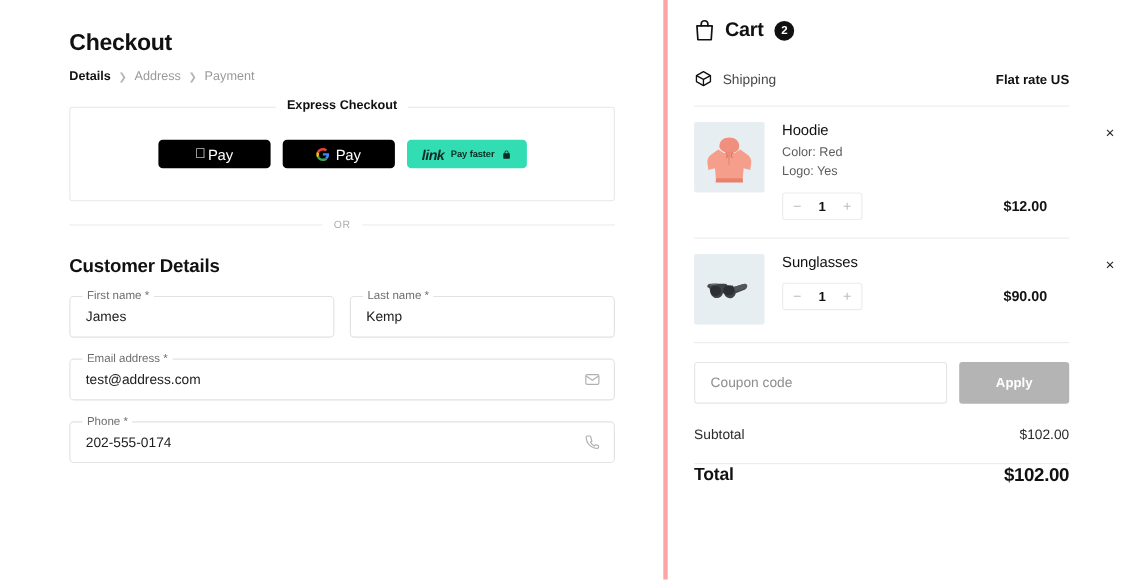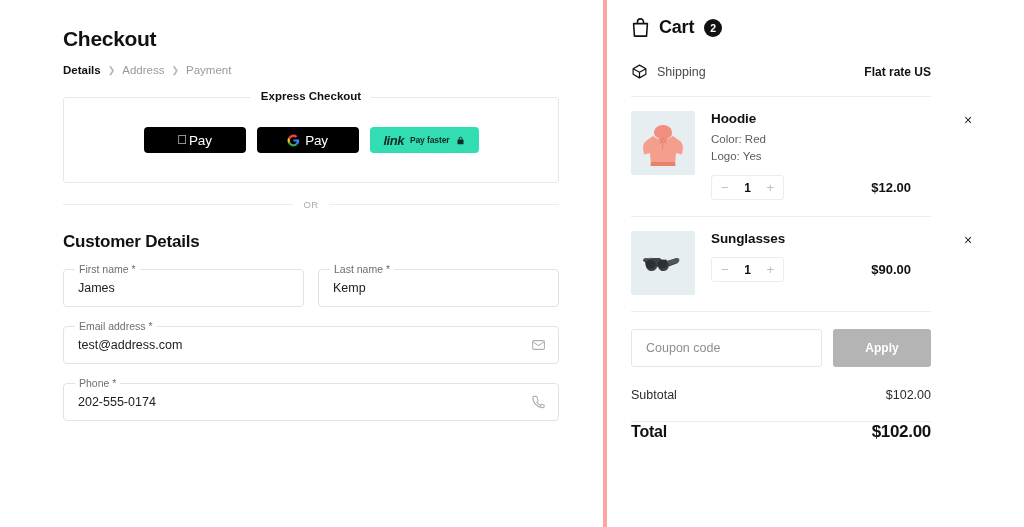--- a/index.html
+++ b/index.html
@@ -109,21 +109,21 @@
     font-size: 12.5px; font-weight: bold; color: #111; cursor: pointer;
   }
   .arrow-left { width: 16px; height: 12px; display:block; }
   .continue-btn {
     background: #1b1b1b; color: #fff; border: none; border-radius: 3px;
     height: 36px; padding: 0 19px; font-size: 12px; font-weight: bold;
     letter-spacing: -0.1px; cursor: pointer; font-family: "Liberation Sans", sans-serif;
   }
 
   
-  .right-col { width: 417px; height: 527px; padding: 14px 93px 0 24px; position: relative; }
+  .right-col { width: 417px; height: 527px; padding: 14px 52px 0 24px; position: relative; }
 
   .cart-head { display: flex; align-items: center; gap: 9px; margin-top: 3px; }
   .bag-ico { width: 19px; height: 21px; display:block; }
   .cart-title { font-size: 18px; font-weight: bold; letter-spacing: -0.2px; color:#111; }
   .cart-badge {
     width: 18px; height: 18px; border-radius: 50%; background: #111; color: #fff;
     font-size: 10.5px; font-weight: bold; display: flex; align-items: center;
     justify-content: center; margin-left: 1px;
   }
 
@@ -138,21 +138,21 @@
 
   .divider { height: 1px; background: #ececec; }
   .cart-items { margin-top: 16px; }
   .cart-item { display: flex; gap: 16px; padding: 14px 0 16px 0; position: relative; }
   .thumb {
     width: 64px; height: 64px; background: #e7eef2; border-radius: 2px;
     flex-shrink: 0; position: relative; overflow: hidden;
   }
   .thumb svg { position:absolute; left:0; top:0; width:64px; height:64px; }
   .item-body { flex: 1; position: relative; padding-right: 20px; }
-  .item-name { font-size: 13.5px; font-weight: bold; color: #111; letter-spacing:-0.1px; }
+  .item-name { font-size: 13.5px; font-weight: normal; color: #111; letter-spacing:-0.1px; }
   .item-meta { font-size: 11.5px; color: #5d5d5d; margin-top: 5px; line-height: 1.45; }
   .item-bottom { display: flex; align-items: center; justify-content: space-between; margin-top: 11px; }
   .qty {
     display: flex; align-items: center; border: 1px solid #ececec; border-radius: 3px;
     height: 25px; width: 73px; justify-content: space-between; padding: 0 9px;
   }
   .qty .minus, .qty .plus { color: #bdbdbd; font-size: 13px; line-height: 1; cursor: pointer; user-select:none;}
   .qty .num { font-size: 12px; font-weight: bold; color: #111; }
   .item-price { font-size: 13px; font-weight: bold; color: #111; }
   .remove-x {

